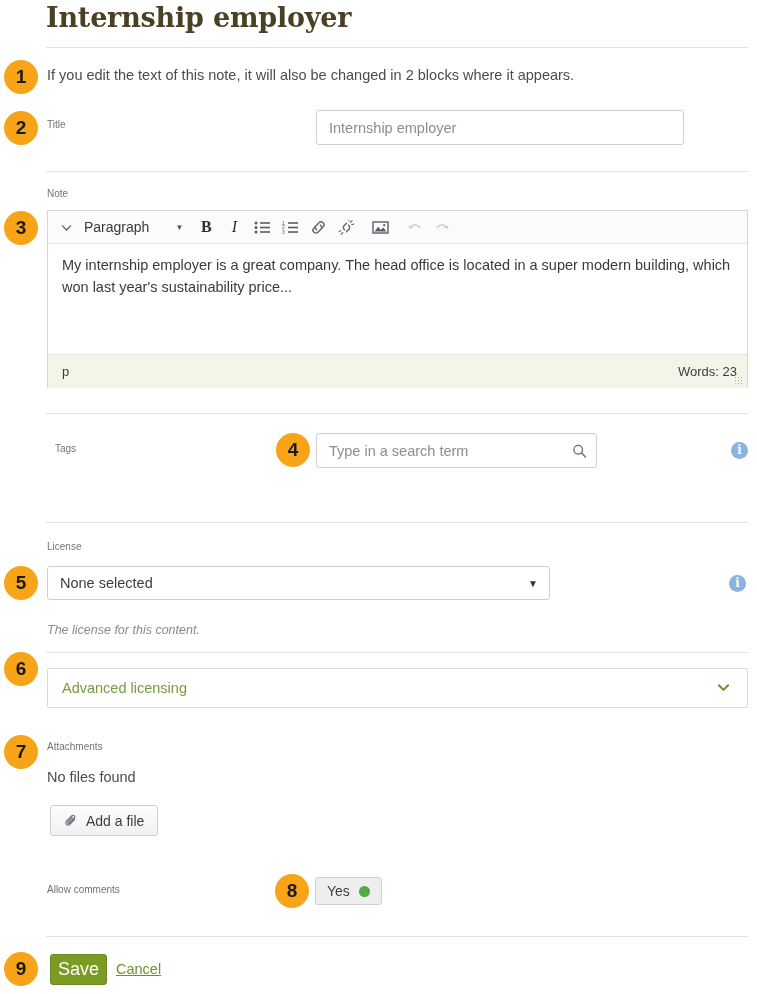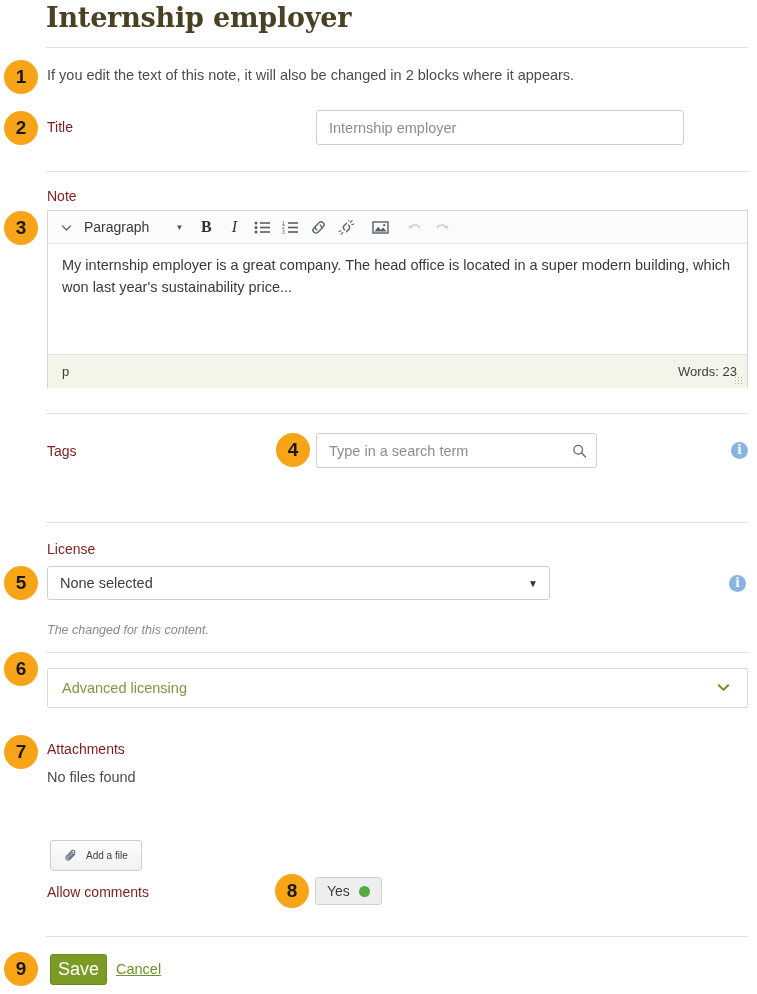--- a/index.html
+++ b/index.html
@@ -47,22 +47,22 @@
   .intro-text {
     position: absolute;
     left: 47px; top: 67px;
     font-size: 14.5px;
     color: #4c4c4c;
   }
 
   
   .field-label {
     position: absolute;
-    font-size: 14px;
-    color: #7f1d1d;
+    font-size: 10px;
+    color: #737373;
   }
   .help-text {
     position: absolute;
     font-size: 12.5px;
     font-style: italic;
     color: #8a8a8a;
   }
 
   
   .text-input {
@@ -203,28 +203,27 @@
     font-weight: bold;
   }
 
   
   .btn-secondary {
     position: absolute;
     border: 1px solid #cfcfcf;
     border-radius: 3px;
     background: linear-gradient(#fdfdfd, #f1f1f1);
     font-family: "Liberation Sans", sans-serif;
-    font-size: 10px;
+    font-size: 14px;
     color: #3d3d3d;
     display: inline-flex;
     align-items: center;
     gap: 8px;
     padding: 0 13px;
     cursor: default;
-    margin-top: 35px;
   }
   .btn-toggle {
     position: absolute;
     border: 1px solid #d0d0d0;
     border-radius: 3px;
     background: #eeeeee;
     font-size: 14px;
     color: #3d3d3d;
     display: inline-flex;
     align-items: center;
@@ -386,21 +385,21 @@
 
     <div class="editor-status">
       <span>p</span>
       <span>Words: 23</span>
       <span class="resize-grip"></span>
     </div>
   </div>
 
   <div class="hr" style="left:46px; top:413px; width:702px;"></div>
 
-  <div class="field-label" style="left:47px; top:443px;">Tags</div>
+  <div class="field-label" style="left:55px; top:443px;">Tags</div>
   <div class="badge" style="left:276px; top:433px;">4</div>
 
   <div class="search-wrap" style="left:316px; top:433px; width:281px; height:35px;">
     <input class="text-input" style="left: 0px; top: 0px; width: 281px; height: 35px; padding-right: 34px;" placeholder="Type in a search term">
     <span class="search-icon-box">
       <svg width="15" height="15" viewBox="0 0 16 16">
         <circle cx="6.6" cy="6.6" r="4.6" fill="none" stroke="#6b6b6b" stroke-width="1.4"></circle>
         <path d="M10.2 10.2 L14.4 14.4" stroke="#6b6b6b" stroke-width="1.5" stroke-linecap="round"></path>
       </svg>
     </span>
@@ -414,21 +413,21 @@
   <div class="field-label" style="left:47px; top:541px;">License</div>
   <div class="badge" style="left:4px; top:566px;">5</div>
 
   <div class="select-box" style="left:47px; top:566px; width:503px; height:34px;">
     <span>None selected</span>
     <span class="select-caret">▼</span>
   </div>
 
   <div class="info-icon" style="left:729px; top:575px;">i</div>
 
-  <div class="help-text" style="left:47px; top:623px;">The changed for this content.</div>
+  <div class="help-text" style="left:47px; top:623px;">The license for this content.</div>
 
   <div class="hr" style="left:46px; top:652px; width:702px;"></div>
 
   <div class="badge" style="left:4px; top:652px;">6</div>
 
   <div class="collapsible">
     <span class="collapsible-label">Advanced licensing</span>
     <span class="collapsible-caret">
       <svg width="15" height="13" viewBox="0 0 16 14">
           <path d="M3 4l5 5 5-5" fill="none" stroke="#6f9227" stroke-width="2.2" stroke-linecap="round" stroke-linejoin="round"></path>

